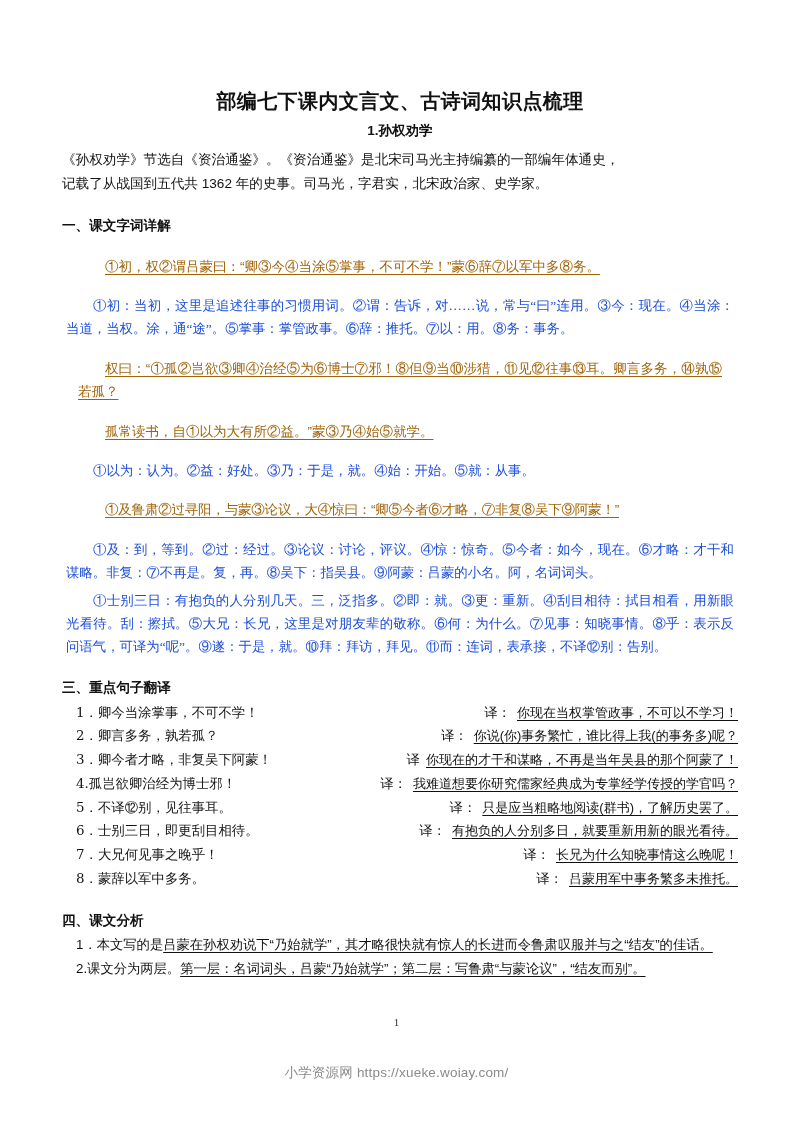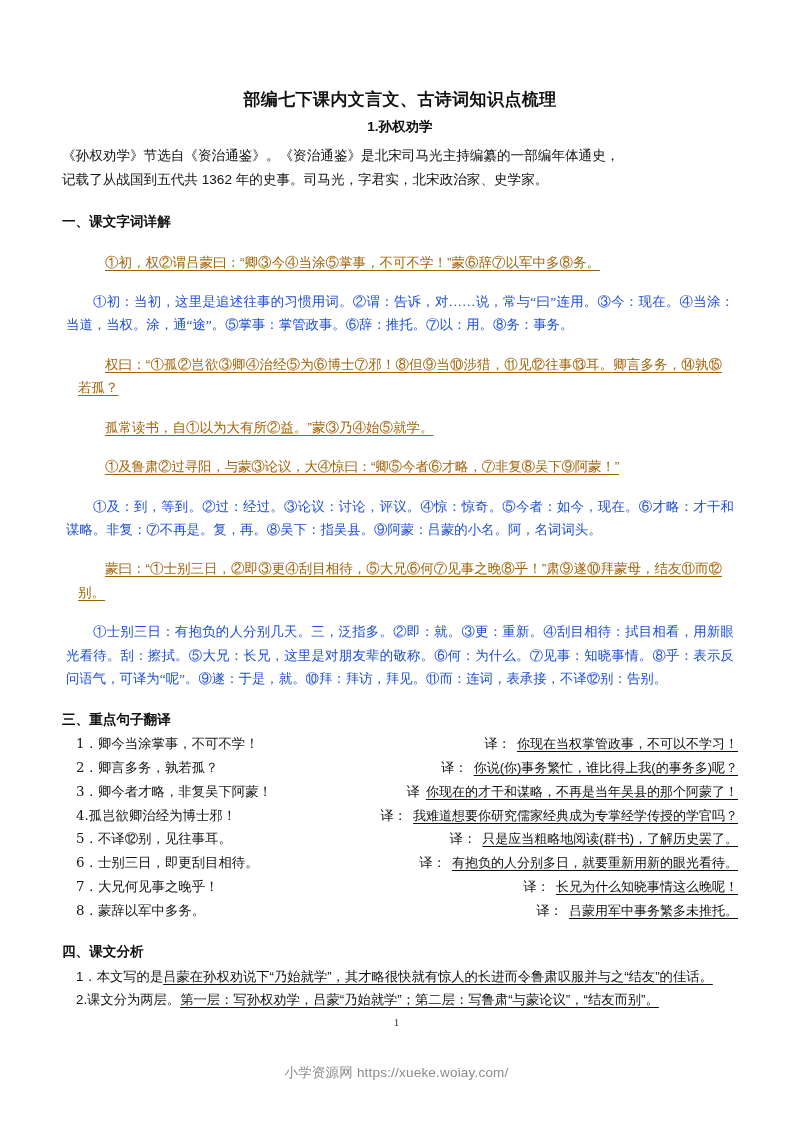--- a/index.html
+++ b/index.html
@@ -19,21 +19,21 @@
     position: absolute;
     inset: 0;
     padding: 88px 55px 0 62px;
     box-sizing: border-box;
   }
 
   .doc-title {
     text-align: center;
     font-family: "Liberation Sans", sans-serif;
     font-weight: bold;
-    font-size: 17px;
+    font-size: 20px;
     letter-spacing: 0.4px;
     margin: 0 0 7px 0;
     color: #111;
   }
   .sub-title {
     text-align: center;
     font-family: "Liberation Sans", sans-serif;
     font-weight: bold;
     font-size: 13.5px;
     margin: 0 0 8px 0;
@@ -182,25 +182,25 @@
   <p class="intro">记载了从战国到五代共 1362 年的史事。司马光，字君实，北宋政治家、史学家。</p>
 
   <div class="sec-head">一、课文字词详解</div>
 
   <p class="quote-block">①初，权②谓吕蒙曰：“卿③今④当涂⑤掌事，不可不学！”蒙⑥辞⑦以军中多⑧务。</p>
   <p class="gloss">①初：当初，这里是追述往事的习惯用词。②谓：告诉，对……说，常与“曰”连用。③今：现在。④当涂：当道，当权。涂，通“途”。⑤掌事：掌管政事。⑥辞：推托。⑦以：用。⑧务：事务。</p>
 
   <p class="quote-block">权曰：“①孤②岂欲③卿④治经⑤为⑥博士⑦邪！⑧但⑨当⑩涉猎，⑪见⑫往事⑬耳。卿言多务，⑭孰⑮若孤？</p>
 
   <p class="quote-block">孤常读书，自①以为大有所②益。”蒙③乃④始⑤就学。</p>
+  <p class="gloss">①以为：认为。②益：好处。③乃：于是，就。④始：开始。⑤就：从事。</p>
 
   <p class="quote-block tight">①及鲁肃②过寻阳，与蒙③论议，大④惊曰：“卿⑤今者⑥才略，⑦非复⑧吴下⑨阿蒙！”</p>
   <p class="gloss">①及：到，等到。②过：经过。③论议：讨论，评议。④惊：惊奇。⑤今者：如今，现在。⑥才略：才干和谋略。非复：⑦不再是。复，再。⑧吴下：指吴县。⑨阿蒙：吕蒙的小名。阿，名词词头。</p>
 
-  <p class="quote-block">蒙曰：“①士别三日，②即③更④刮目相待，⑤大兄⑥何⑦见事之晚⑧乎！”肃⑨遂⑩拜蒙母，结友⑪而⑫别。</p>
   <p class="gloss">①士别三日：有抱负的人分别几天。三，泛指多。②即：就。③更：重新。④刮目相待：拭目相看，用新眼光看待。刮：擦拭。⑤大兄：长兄，这里是对朋友辈的敬称。⑥何：为什么。⑦见事：知晓事情。⑧乎：表示反问语气，可译为“呢”。⑨遂：于是，就。⑩拜：拜访，拜见。⑪而：连词，表承接，不译⑫别：告别。</p>
 
   <div class="sec-head">三、重点句子翻译</div>
 
   <div class="trans-row">
     <span class="trans-num">1．</span>
     <span class="trans-src">卿今当涂掌事，不可不学！</span>
     <span class="spacer"></span>
     <span class="trans-label">译：</span>
     <span class="trans-val">你现在当权掌管政事，不可以不学习！</span>
@@ -262,19 +262,19 @@
     <span class="trans-val">吕蒙用军中事务繁多未推托。</span>
   </div>
 
   <div class="sec-head">四、课文分析</div>
 
   <p class="analysis">
     <span>1．本文写的是</span><span class="u">吕蒙在孙权劝说下“乃始就学”，其才略很快就有惊人的长进而令鲁肃叹服并与之“结友”的佳话。</span>
   </p>
 
   <p class="analysis">
-    <span>2.课文分为两层。</span><span class="u">第一层：写孙权劝学，吕蒙“乃始就学”；第二层：写鲁肃“与蒙论议”，“结友而别”。</span>
+    <span>2.课文分为两层。</span><span class="u">第一层：名词词头，吕蒙“乃始就学”；第二层：写鲁肃“与蒙论议”，“结友而别”。</span>
   </p>
 
 </div>
 
 <div class="page-number">1</div>
 <div class="watermark">小学资源网 https://xueke.woiay.com/</div>
 
 </body></html>

